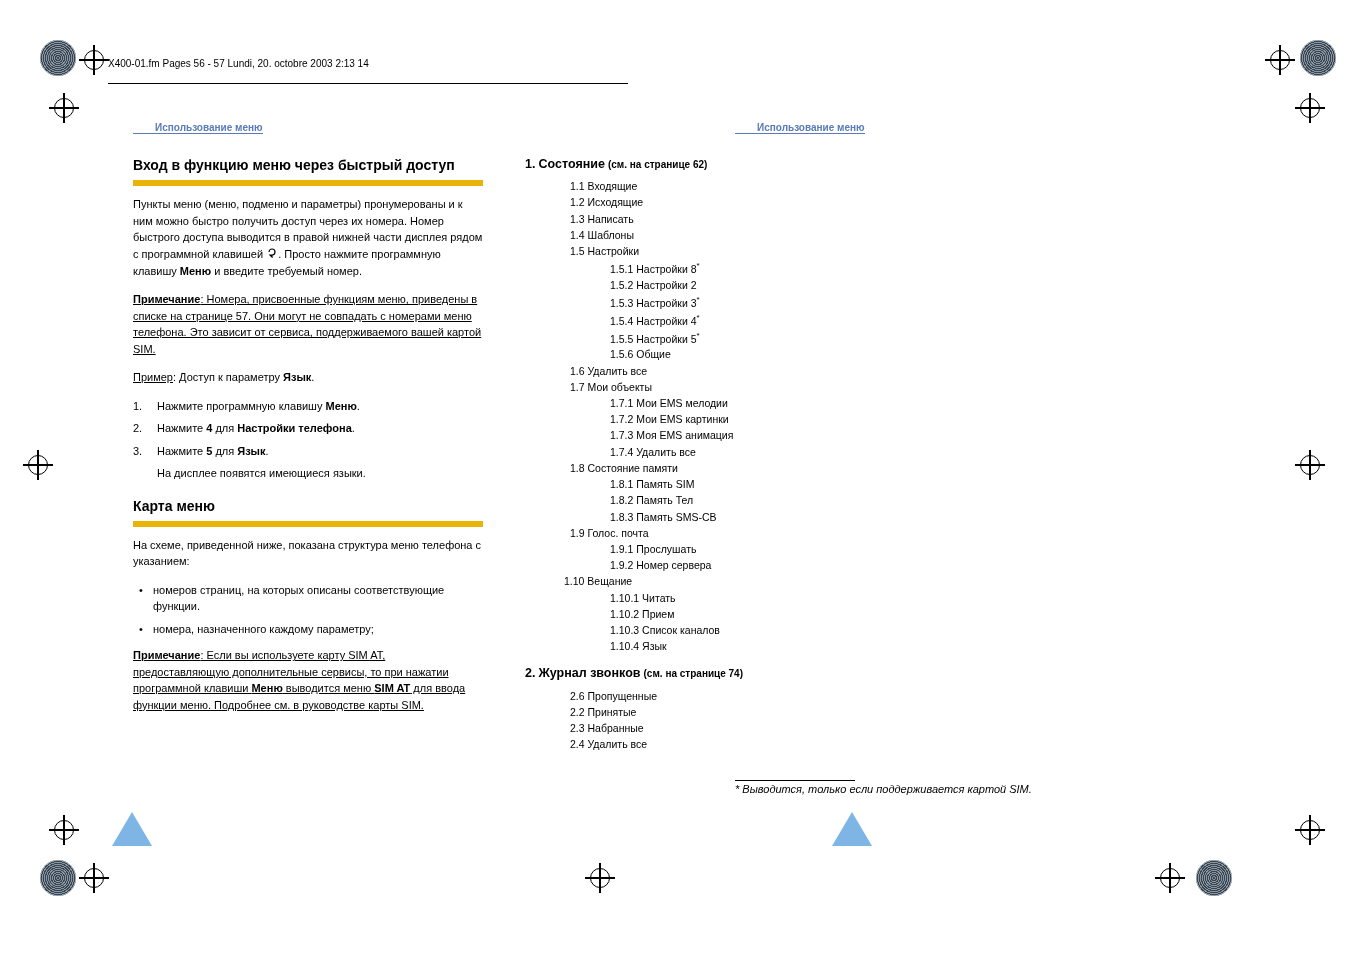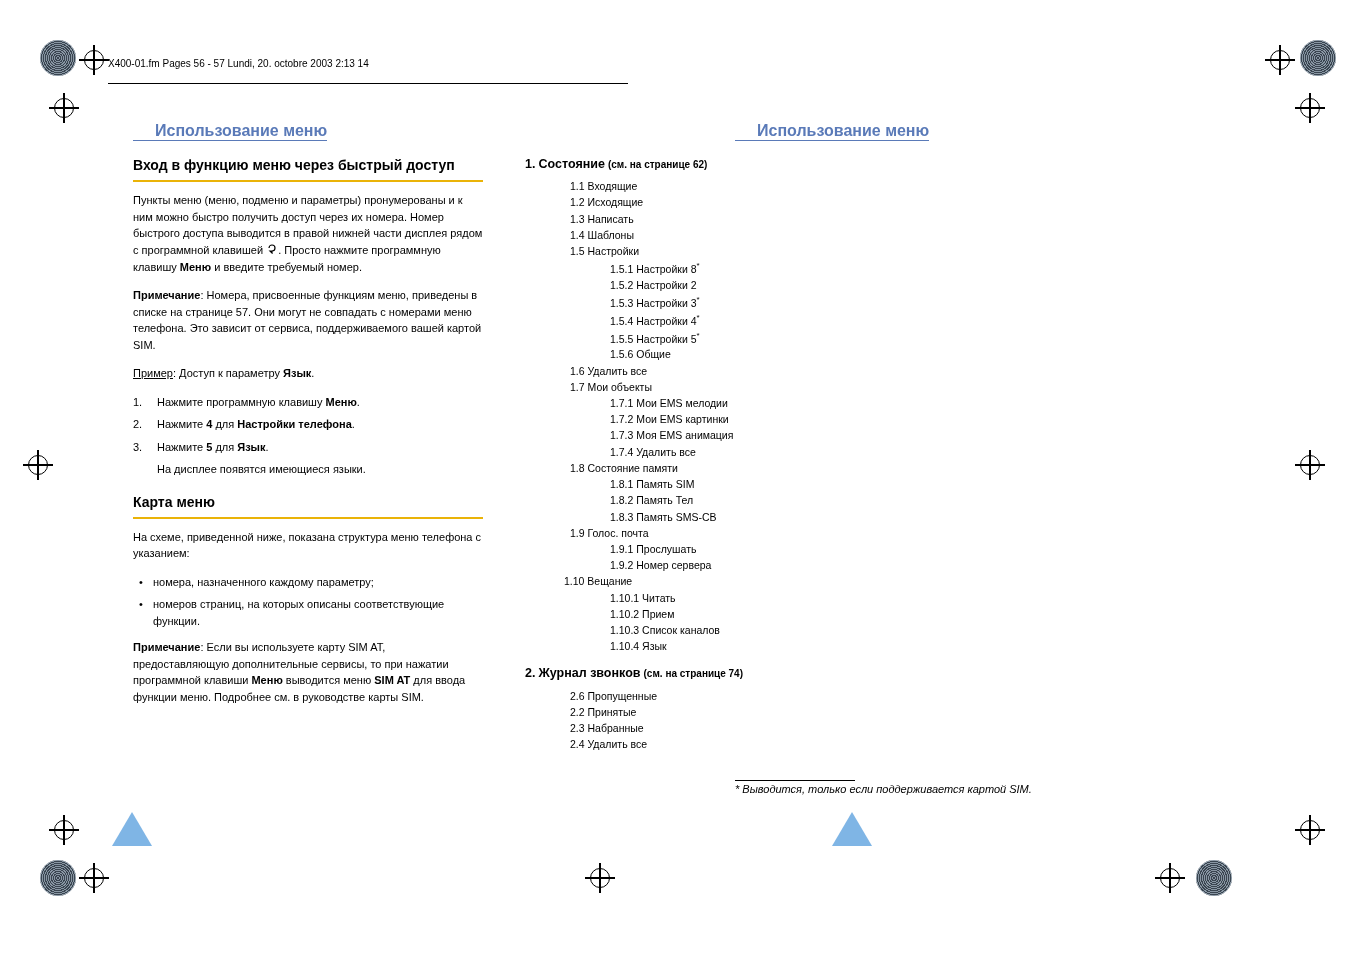--- a/index.html
+++ b/index.html
@@ -2,28 +2,28 @@
 <html><head>
 <meta charset="utf-8">
 <style>
   * { margin: 0; padding: 0; box-sizing: border-box; }
   body { font-family: Arial, Helvetica, sans-serif; background: #fff; width: 1351px; height: 954px; position: relative; font-size: 11px; color: #000; }
   .crosshair-circle { width: 20px; height: 20px; border: 1.5px solid #000; border-radius: 50%; position: absolute; }
   .crosshair-circle::before, .crosshair-circle::after { content: ''; position: absolute; background: #000; }
   .crosshair-circle::before { width: 30px; height: 1.5px; top: 8px; left: -6px; }
   .crosshair-circle::after { width: 1.5px; height: 30px; left: 8px; top: -6px; }
   .page-info-bar { position: absolute; top: 58px; left: 108px; font-size: 10px; border-bottom: 0.5px solid #000; padding-bottom: 14px; width: 520px; }
-  .header-left, .header-right { position: absolute; font-size: 16px; font-weight: bold; color: #5a7ab8; padding-left: 22px; }
+  .header-left, .header-right { position: absolute; font-size: 10px; font-weight: bold; color: #5a7ab8; padding-left: 22px; }
   .header-left { top: 122px; left: 133px; border-bottom: 1px solid #5a7ab8; }
   .header-right { top: 122px; left: 735px; border-bottom: 1px solid #5a7ab8; }
   .left-col { position: absolute; top: 155px; left: 133px; width: 350px; line-height: 1.5; }
   .right-col { position: absolute; top: 155px; left: 525px; width: 360px; line-height: 1.45; }
-  .section-title { font-size: 14px; font-weight: bold; border-bottom: 2px solid #eab308; padding-bottom: 4px; margin-bottom: 10px; }
+  .section-title { font-size: 14px; font-weight: bold; border-bottom: 6px solid #eab308; padding-bottom: 4px; margin-bottom: 10px; }
   .para { margin-bottom: 12px; }
-  .note-block { margin-bottom: 12px; display: flex; }
+  .note-block { margin-bottom: 12px; display: flex; text-decoration: underline; }
   .underline-label { text-decoration: underline; }
   .ol-item { margin-bottom: 6px; padding-left: 24px; position: relative; }
   .ol-item .num { position: absolute; left: 0; }
   .ul-item { margin-bottom: 6px; padding-left: 20px; position: relative; }
   .ul-item::before { content: '•'; position: absolute; left: 6px; }
   .menu-section-title { font-size: 12.5px; font-weight: bold; }
   .menu-ref { font-size: 10px; font-weight: bold; }
   .menu-list { padding-left: 45px; margin-top: 6px; margin-bottom: 10px; }
   .menu-item { margin-bottom: 1px; font-size: 10.5px; }
   .menu-sublist { padding-left: 40px; }
@@ -87,22 +87,22 @@
     <span class="underline-label">Пример</span><span>: Доступ к параметру </span><span class="bold">Язык</span><span>.</span>
   </div>
 
   <div class="ol-item"><span class="num">1.</span><span>Нажмите программную клавишу </span><span class="bold">Меню</span><span>.</span></div>
   <div class="ol-item"><span class="num">2.</span><span>Нажмите </span><span class="bold">4</span><span> для </span><span class="bold">Настройки телефона</span><span>.</span></div>
   <div class="ol-item"><span class="num">3.</span><span>Нажмите </span><span class="bold">5</span><span> для </span><span class="bold">Язык</span><span>.</span></div>
   <div class="para" style="padding-left:24px;">На дисплее появятся имеющиеся языки.</div>
 
   <div class="section-title" style="margin-top:14px;">Карта меню</div>
   <div class="para">На схеме, приведенной ниже, показана структура меню телефона с указанием:</div>
+  <div class="ul-item">номеров страниц, на которых описаны соответствующие функции.</div>
   <div class="ul-item">номера, назначенного каждому параметру;</div>
-  <div class="ul-item">номеров страниц, на которых описаны соответствующие функции.</div>
 
   <div class="note-block" style="margin-top:10px;">
     <div style="width:80px;flex-shrink:0;"><span class="bold">Примечание</span></div>
     <div style="margin-left:-80px;"><span class="bold" style="visibility:hidden;">Примечание</span><span>: Если вы используете карту SIM AT, предоставляющую дополнительные сервисы, то при нажатии программной клавиши </span><span class="bold">Меню</span><span> выводится меню </span><span class="bold">SIM AT</span><span> для ввода функции меню. Подробнее см. в руководстве карты SIM.</span></div>
   </div>
 </div>
 
 <div class="right-col">
   <div>
     <span class="menu-section-title">1.</span>

